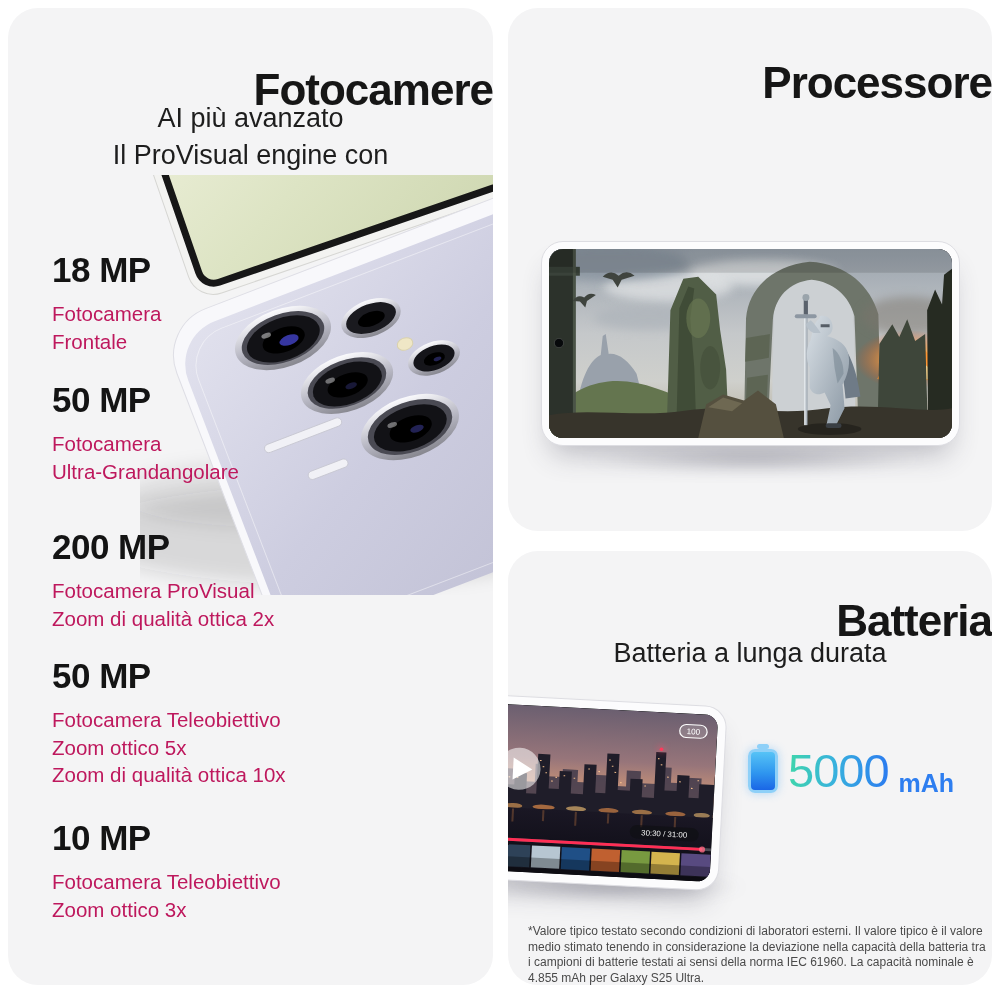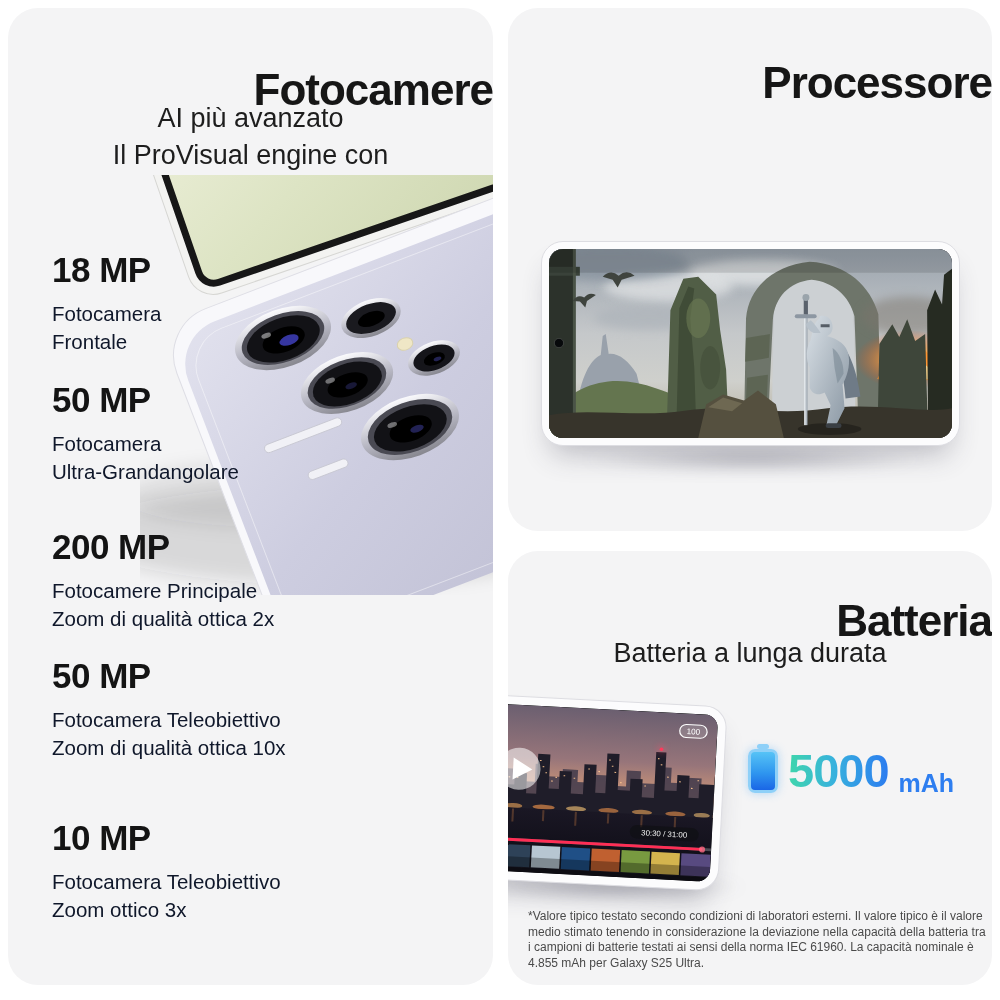--- a/index.html
+++ b/index.html
@@ -13,21 +13,21 @@
   #battery-panel{left:508px;top:551px;width:484px;height:434px;}
 
   .panel-title{position:absolute;left:0;width:100%;text-align:right;
     font-size:44px;font-weight:700;letter-spacing:-1px;color:#161616;}
   .panel-sub{position:absolute;left:0;width:100%;text-align:center;
     font-size:27px;line-height:37px;color:#1d1d1d;}
 
   
   .spec{position:absolute;left:44px;}
   .spec .mp{font-size:35px;font-weight:800;letter-spacing:-0.5px;line-height:1;color:#141414;}
-  .spec .desc{margin-top:13px;font-size:20.5px;line-height:27.5px;color:#0f172a;}
+  .spec .desc{margin-top:13px;font-size:20.5px;line-height:27.5px;color:#be185d;}
 
   
   .phone{position:absolute;background:#fcfcfd;border:1px solid #dddde2;
     box-shadow:0 18px 28px -10px rgba(55,55,75,.30);}
   .phone .screen{position:absolute;overflow:hidden;background:#0d0d12;
     box-shadow:inset 0 0 3px rgba(0,0,0,.65);}
   #game-phone{left:33px;top:233px;width:417px;height:203px;border-radius:22px;}
   #game-phone .screen{left:7px;top:7px;right:7px;bottom:7px;border-radius:14px;}
   #video-phone{left:-72px;top:148px;width:285px;height:183px;border-radius:22px;
     transform:rotate(3deg);}
@@ -38,26 +38,26 @@
   #video-phone-shadow{left:-40px;top:324px;width:280px;height:24px;
     background:radial-gradient(ellipse at center, rgba(70,70,90,.32), rgba(70,70,90,0) 70%);}
 
   
   #capacity-group{position:absolute;left:240px;top:192px;display:flex;align-items:center;gap:10px;}
   #battery-icon{position:relative;width:24px;height:38px;border:3px solid #8ed0f8;border-radius:7px;
     background:linear-gradient(180deg,#56c3f6 0%,#2f96ef 55%,#1a66e6 100%);
     box-shadow:0 0 10px rgba(90,175,245,.45);}
   #battery-icon::before{content:"";position:absolute;left:50%;top:-8px;transform:translateX(-50%);
     width:12px;height:5px;background:#8ed0f8;border-radius:2.5px;}
-  #capacity-value{font-size:47px;font-weight:700;letter-spacing:-1px;
+  #capacity-value{font-size:47px;font-weight:400;letter-spacing:-1px;
     background:linear-gradient(90deg,#3fd6ab 0%,#38b2dd 45%,#2b7bf0 100%);
     -webkit-background-clip:text;background-clip:text;color:transparent;}
   #capacity-unit{font-size:25px;font-weight:600;color:#2e7ef0;align-self:flex-end;}
 
-  #disclaimer{position:absolute;left:20px;top:346px;width:458px;
+  #disclaimer{position:absolute;left:20px;top:361px;width:458px;
     font-size:12px;line-height:15.6px;color:#4a4a4a;}
 </style>
 </head>
 <body>
 
 <section class="panel" id="camera-panel">
   <h1 class="panel-title" style="top:28px;">Fotocamere</h1>
   <div class="panel-sub" style="top:92px;">
     <div>AI più avanzato</div>
     <div>Il ProVisual engine con</div>
@@ -161,28 +161,29 @@
   <div class="spec" style="top:374px;">
     <div class="mp">50 MP</div>
     <div class="desc">
       <div>Fotocamera</div>
       <div>Ultra-Grandangolare</div>
     </div>
   </div>
   <div class="spec" style="top:521px;">
     <div class="mp">200 MP</div>
     <div class="desc">
-      <div>Fotocamere Principale</div>
+      <div>Fotocamera ProVisual</div>
       <div>Zoom di qualità ottica 2x</div>
     </div>
   </div>
   <div class="spec" style="top:650px;">
     <div class="mp">50 MP</div>
     <div class="desc">
       <div>Fotocamera Teleobiettivo</div>
+      <div>Zoom ottico 5x</div>
       <div>Zoom di qualità ottica 10x</div>
     </div>
   </div>
   <div class="spec" style="top:812px;">
     <div class="mp">10 MP</div>
     <div class="desc">
       <div>Fotocamera Teleobiettivo</div>
       <div>Zoom ottico 3x</div>
     </div>
   </div>

